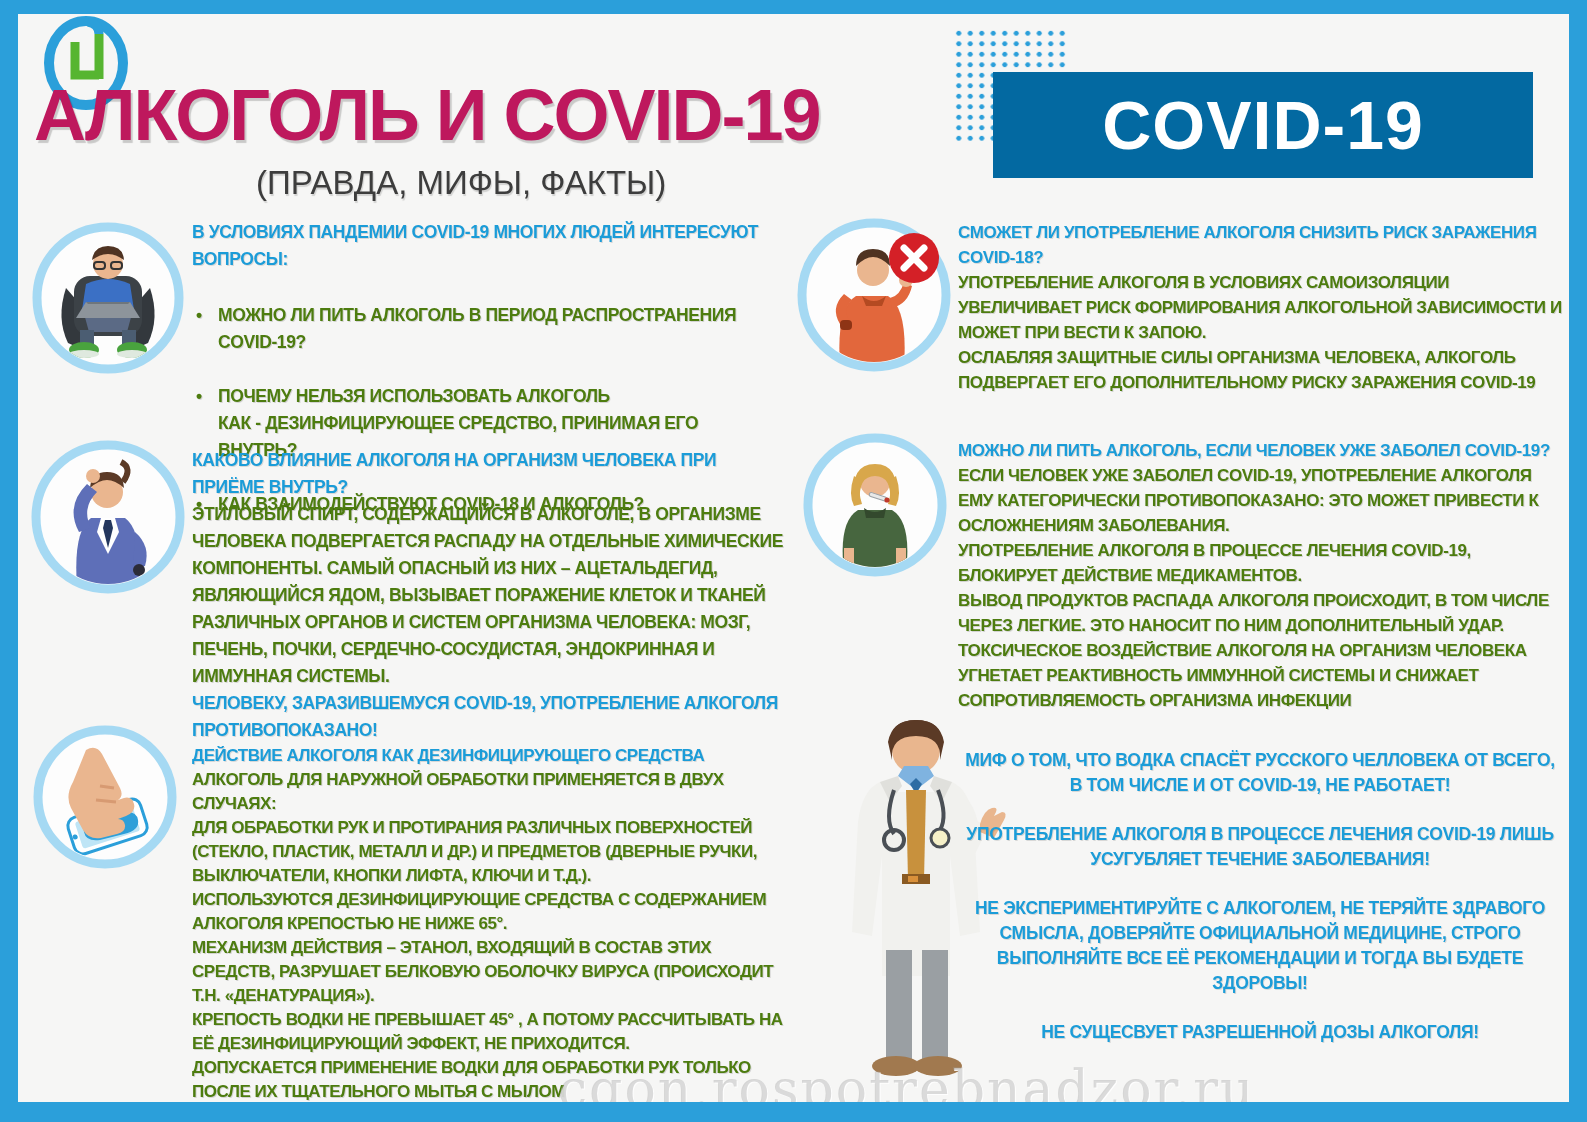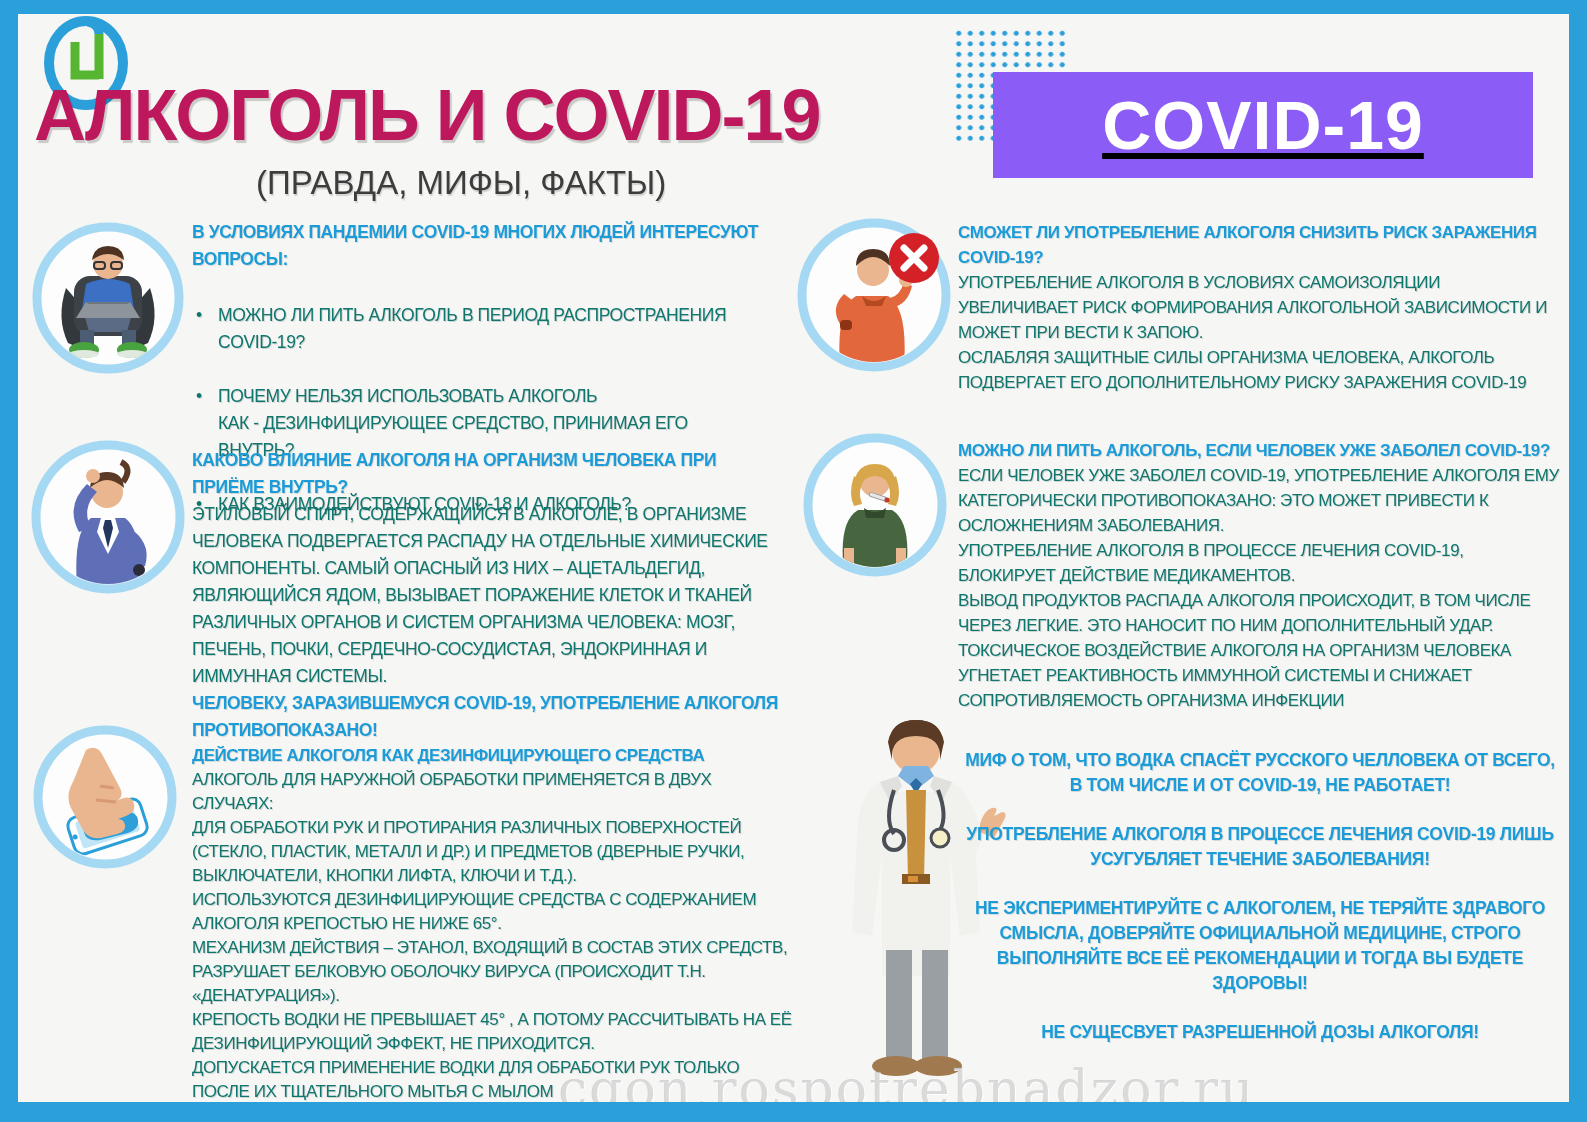--- a/index.html
+++ b/index.html
@@ -15,28 +15,28 @@
 
   
   .logo{position:absolute;left:36px;top:16px;z-index:3;}
   .title{position:absolute;left:34px;top:74px;font-size:72px;font-weight:800;letter-spacing:-2px;
          color:#be185d;text-shadow:2px 3px 1px rgba(0,0,0,0.18);white-space:nowrap;z-index:4;}
   .subtitle{position:absolute;left:256px;top:164px;font-size:33px;font-weight:400;color:#3d3d3d;
             text-shadow:1px 2px 1px rgba(0,0,0,0.15);z-index:4;}
   .dots{position:absolute;left:953px;top:28px;width:114px;height:114px;z-index:5;
         background-image:radial-gradient(#2b9fda 2.3px,transparent 2.8px);
         background-size:11.5px 10.5px;}
-  .covid-banner{position:absolute;left:993px;top:72px;width:540px;height:106px;background:#8b5cf6;
-        z-index:7;display:flex;align-items:center;justify-content:center;text-decoration:underline;}
+  .covid-banner{position:absolute;left:993px;top:72px;width:540px;height:106px;background:#0369a1;
+        z-index:7;display:flex;align-items:center;justify-content:center;}
   .covid-banner span{color:#fff;font-size:68px;font-weight:800;letter-spacing:1px;}
 
   
   .tblock{position:absolute;width:600px;z-index:3;}
   .h-blue{color:#1b9cd8;font-weight:800;text-shadow:1px 1px 0 rgba(0,0,0,0.12);white-space:pre-line;}
-  .b-dark{color:#0f766e;font-weight:400;text-shadow:1px 1px 0 rgba(0,0,0,0.14);white-space:pre-line;}
+  .b-dark{color:#4d7c0f;font-weight:700;text-shadow:1px 1px 0 rgba(0,0,0,0.14);white-space:pre-line;}
   .lcol{font-size:17.5px;letter-spacing:-0.4px;line-height:27px;}
   .lcol3{font-size:17px;letter-spacing:-0.45px;line-height:24px;}
   .rcol{font-size:17px;letter-spacing:-0.4px;line-height:25px;}
 
   ul.blt{list-style:none;margin:2px 0 0 0;padding:0;}
   ul.blt li{position:relative;padding-left:26px;white-space:pre-line;}
   ul.blt li::before{content:"•";position:absolute;left:4px;top:0;}
 
   .statements{position:absolute;left:963px;top:748px;width:594px;display:flex;flex-direction:column;
               gap:24px;text-align:center;z-index:3;}
@@ -196,21 +196,21 @@
         <rect x="105" y="62" width="12" height="3" rx="1.5" fill="#7fd0ee"></rect>
         <path d="M44 110 q-10 -16 4 -30 l8 6 q-10 10 -2 22z" fill="#e2673c"></path>
         <rect x="44" y="106" width="12" height="10" rx="4" fill="#8e3415"></rect>
       </g>
       <circle cx="118" cy="44" r="25" fill="#d42027"></circle>
       <path d="M108 34 l20 20 M128 34 l-20 20" stroke="#fff" stroke-width="7" stroke-linecap="round"></path>
     </svg>
   </div>
 
   <div class="tblock rcol" style="left:958px;top:220px;width:605px;">
-    <div class="h-blue">СМОЖЕТ ЛИ УПОТРЕБЛЕНИЕ АЛКОГОЛЯ СНИЗИТЬ РИСК ЗАРАЖЕНИЯ COVID-19?</div>
+    <div class="h-blue">СМОЖЕТ ЛИ УПОТРЕБЛЕНИЕ АЛКОГОЛЯ СНИЗИТЬ РИСК ЗАРАЖЕНИЯ COVID-18?</div>
     <div class="b-dark">УПОТРЕБЛЕНИЕ АЛКОГОЛЯ В УСЛОВИЯХ САМОИЗОЛЯЦИИ УВЕЛИЧИВАЕТ РИСК ФОРМИРОВАНИЯ АЛКОГОЛЬНОЙ ЗАВИСИМОСТИ И МОЖЕТ ПРИ ВЕСТИ К ЗАПОЮ.
 ОСЛАБЛЯЯ ЗАЩИТНЫЕ СИЛЫ ОРГАНИЗМА ЧЕЛОВЕКА, АЛКОГОЛЬ ПОДВЕРГАЕТ ЕГО ДОПОЛНИТЕЛЬНОМУ РИСКУ ЗАРАЖЕНИЯ COVID-19</div>
   </div>
 
   <div class="icon-wrap" style="left:800px;top:430px;">
     <svg width="150" height="150" viewBox="0 0 150 150">
       <defs>
           <clipPath id="c5">
             <circle cx="75" cy="75" r="62"></circle>
           </clipPath>

